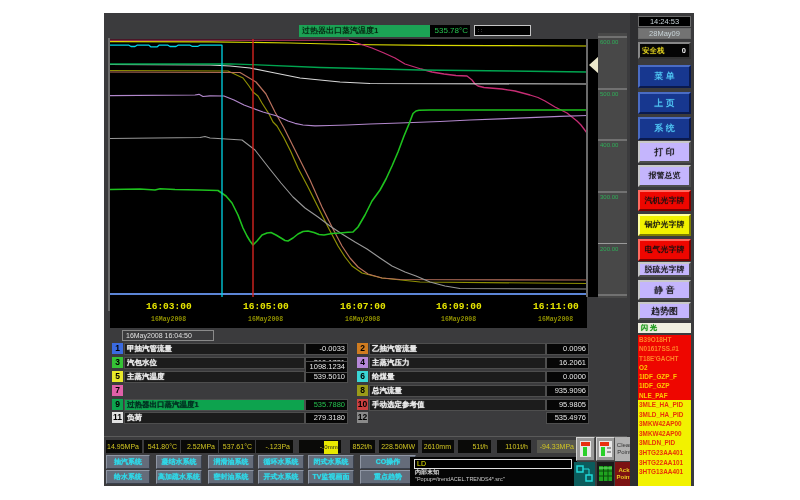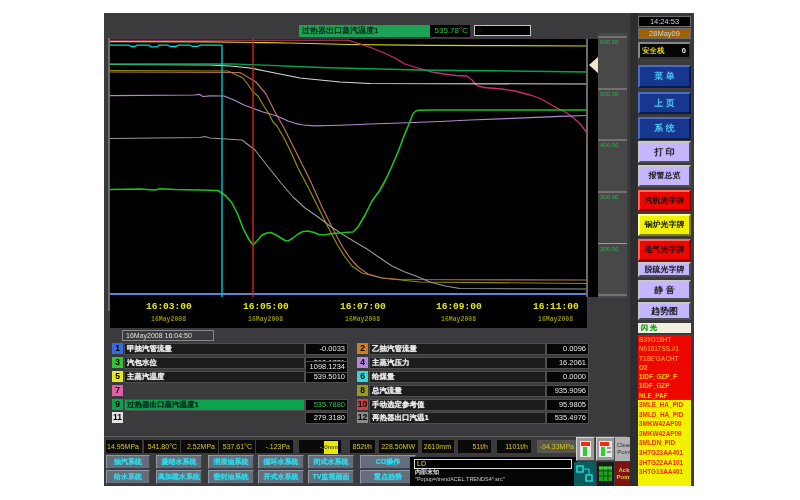--- a/index.html
+++ b/index.html
@@ -99,38 +99,38 @@
 <div class="val" style="left:201px;top:344px;width:43px;height:12px;">-310.1721</div>
 <div class="num" style="left:8px;top:358px;background:#e8e82a;">5</div>
 <div class="lbl cj" style="left:20px;top:358px;width:181px;height:12px;">主蒸汽温度</div>
 <div class="val" style="left:201px;top:358px;width:43px;height:12px;">539.5010</div>
 <div class="num" style="left:8px;top:372px;background:#e060a8;">7</div>
 <div class="val" style="left:201px;top:348px;width:43px;height:12px;">1098.1234</div>
 <div class="num" style="left:8px;top:386px;background:#0da34e;">9</div>
 <div class="lbl cj" style="left:20px;top:386px;width:181px;height:12px;background:#0da34e;color:#032;">过热器出口蒸汽温度1</div>
 <div class="val" style="left:201px;top:386px;width:43px;height:12px;color:#25c24f;">535.7880</div>
 <div class="num" style="left:8px;top:399px;background:#e2e2e2;">11</div>
+<div class="lbl cj" style="left:20px;top:399px;width:181px;height:12px;">负荷</div>
 <div class="val" style="left:201px;top:399px;width:43px;height:12px;">279.3180</div>
 <div class="num" style="left:253px;top:330px;background:#d07c20;">2</div>
 <div class="lbl cj" style="left:265px;top:330px;width:177px;height:12px;">乙抽汽管流量</div>
 <div class="val" style="left:442px;top:330px;width:43px;height:12px;">0.0096</div>
 <div class="num" style="left:253px;top:344px;background:#b687d8;">4</div>
 <div class="lbl cj" style="left:265px;top:344px;width:177px;height:12px;">主蒸汽压力</div>
 <div class="val" style="left:442px;top:344px;width:43px;height:12px;">16.2061</div>
 <div class="num" style="left:253px;top:358px;background:#3ad6d6;">6</div>
 <div class="lbl cj" style="left:265px;top:358px;width:177px;height:12px;">给煤量</div>
 <div class="val" style="left:442px;top:358px;width:43px;height:12px;">0.0000</div>
 <div class="num" style="left:253px;top:372px;background:#9a9a18;">8</div>
 <div class="lbl cj" style="left:265px;top:372px;width:177px;height:12px;">总汽流量</div>
 <div class="val" style="left:442px;top:372px;width:43px;height:12px;">935.9096</div>
 <div class="num" style="left:253px;top:386px;background:#cc4040;">10</div>
 <div class="lbl cj" style="left:265px;top:386px;width:177px;height:12px;">手动选定参考值</div>
 <div class="val" style="left:442px;top:386px;width:43px;height:12px;">95.9805</div>
 <div class="num" style="left:253px;top:399px;background:#8a8a8a;">12</div>
-<div class="lbl cj" style="left:265px;top:399px;width:177px;height:12px;">再热器出口汽温1</div>
 <div class="val" style="left:442px;top:399px;width:43px;height:12px;">535.4976</div>
 
 <div class="abs" style="left:0;top:423px;width:523px;height:1px;background:#5a5a5a;"></div>
 <div class="seg" style="left:2px;top:427px;width:36px;height:13px;">14.95MPa</div>
 <div class="seg" style="left:40px;top:427px;width:36px;height:13px;">541.80°C</div>
 <div class="seg" style="left:77px;top:427px;width:37px;height:13px;">2.52MPa</div>
 <div class="seg" style="left:115px;top:427px;width:36px;height:13px;">537.61°C</div>
 <div class="seg" style="left:152px;top:427px;width:37px;height:13px;">-.123Pa</div>
 <div class="seg" style="left:195px;top:427px;width:42px;height:13px;">-.<span style="display:inline-block;background:#e8e800;color:#222;width:14px;font-size:6px;text-align:center;">0mm</span></div>
 <div class="seg" style="left:246px;top:427px;width:25px;height:13px;">852t/h</div>
@@ -191,21 +191,21 @@
         </g>
         <g stroke="#7ae87a" stroke-width="1">
           <line x1="2" y1="6" x2="15" y2="6"></line>
         </g>
       </svg>
 </div>
 <div class="abs" style="left:511px;top:449px;width:18px;height:24px;background:#7c1212;color:#e8c820;font-size:6px;line-height:7px;text-align:center;padding-top:5px;box-sizing:border-box;font-weight:bold;">Ack<br>Point</div>
 
 <div class="abs" style="left:526px;top:0;width:8px;height:473px;background:#2e2e30;"></div>
 <div class="abs sbtn" style="top:3px;height:11px;background:#000;border:1px solid #6a6a6a;color:#c8d4d8;font-size:7.5px;line-height:9px;">14:24:53</div>
-<div class="abs sbtn" style="top:15px;height:11px;background:#a16207;border:1px solid #6a6a6a;color:#c8d4d8;font-size:7.5px;line-height:9px;">28May09</div>
+<div class="abs sbtn" style="top:15px;height:11px;background:#737373;border:1px solid #6a6a6a;color:#c8d4d8;font-size:7.5px;line-height:9px;">28May09</div>
 <div class="abs sbtn" style="top:29px;height:17px;background:#050505;border:2px outset #888;color:#e8d820;font-size:7.5px;line-height:13px;text-align:left;"><span class="cj" style="padding-left:2px;">安全栈</span><span style="float:right;color:#eee;font-weight:bold;padding-right:3px;">0</span></div>
 <div class="abs sbtn blue cj" style="top:52px;height:23px;font-size:9px;line-height:19px;">菜 单</div>
 <div class="abs sbtn blue cj" style="top:79px;height:22px;font-size:9px;line-height:18px;">上 页</div>
 <div class="abs sbtn blue cj" style="top:104px;height:23px;font-size:9px;line-height:19px;">系 统</div>
 <div class="abs sbtn gray cj" style="top:128px;height:22px;font-size:9px;line-height:18px;">打 印</div>
 <div class="abs sbtn gray cj" style="top:152px;height:22px;font-size:8px;line-height:18px;">报警总览</div>
 <div class="abs sbtn red cj" style="top:177px;height:21px;font-size:8px;line-height:17px;">汽机光字牌</div>
 <div class="abs sbtn yel cj" style="top:201px;height:22px;font-size:8px;line-height:18px;">锅炉光字牌</div>
 <div class="abs sbtn red cj" style="top:226px;height:22px;font-size:8px;line-height:18px;">电气光字牌</div>
 <div class="abs sbtn gray cj" style="top:249px;height:15px;font-size:8px;line-height:11px;">脱硫光字牌</div>

